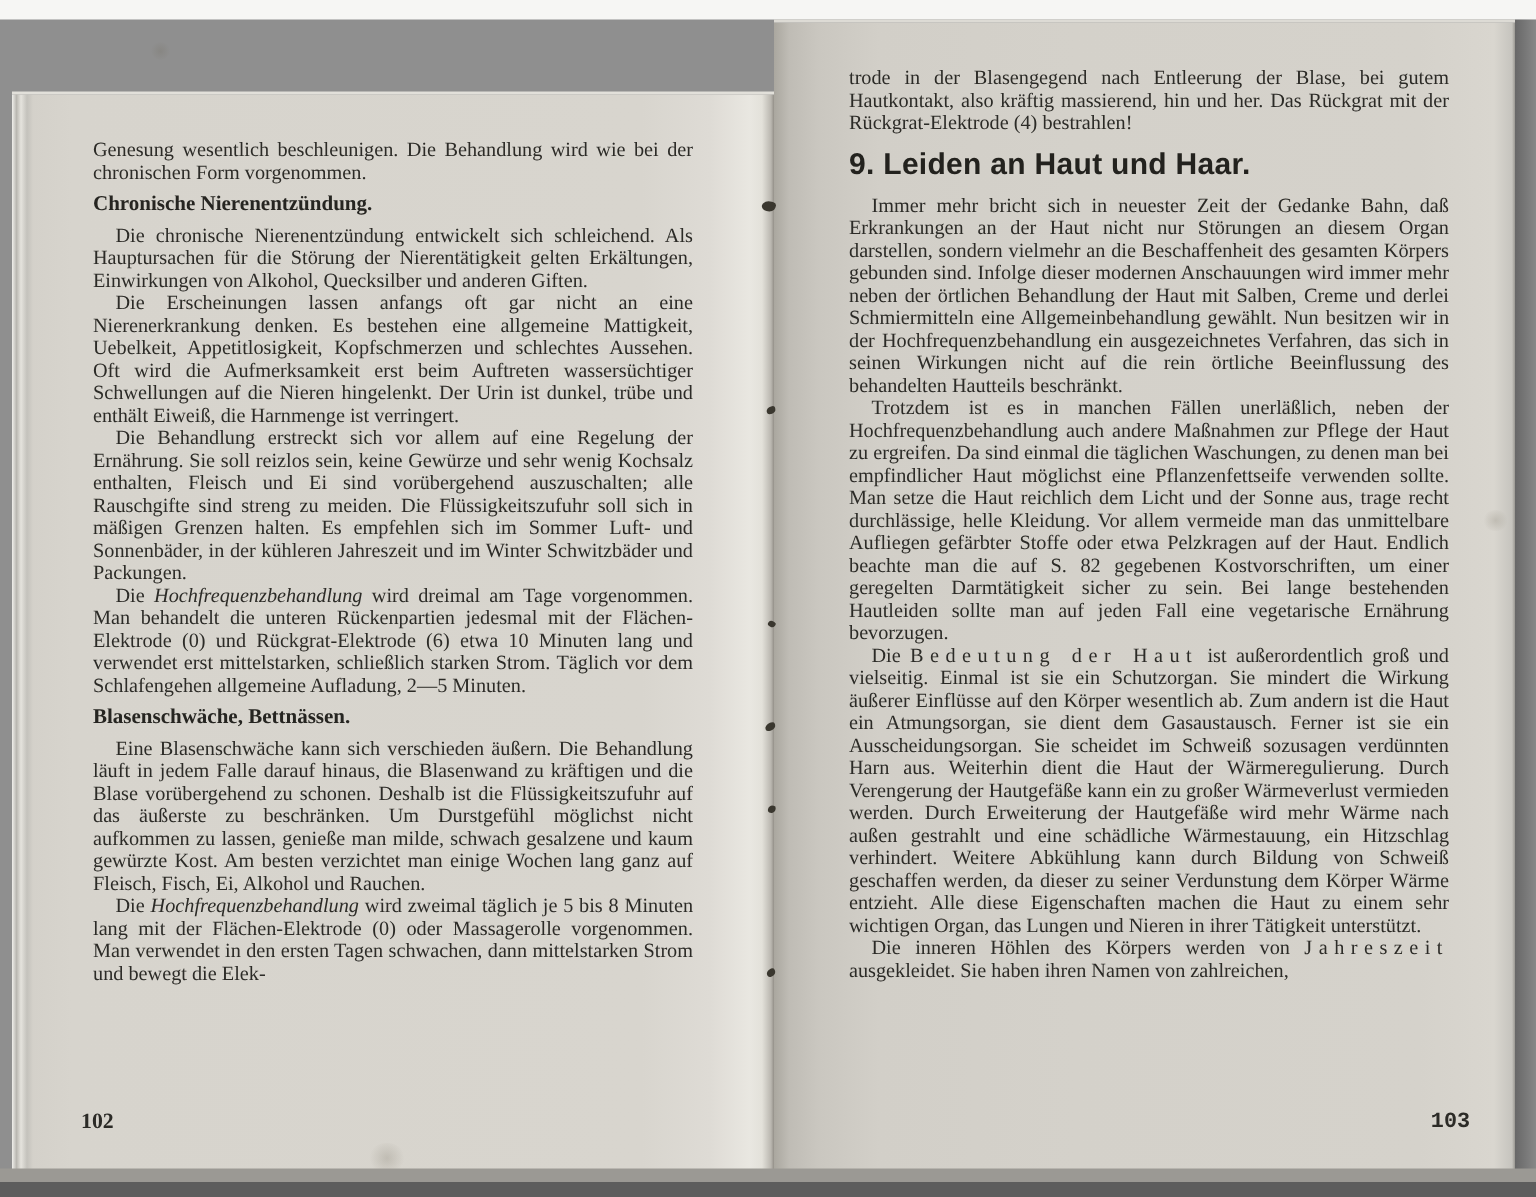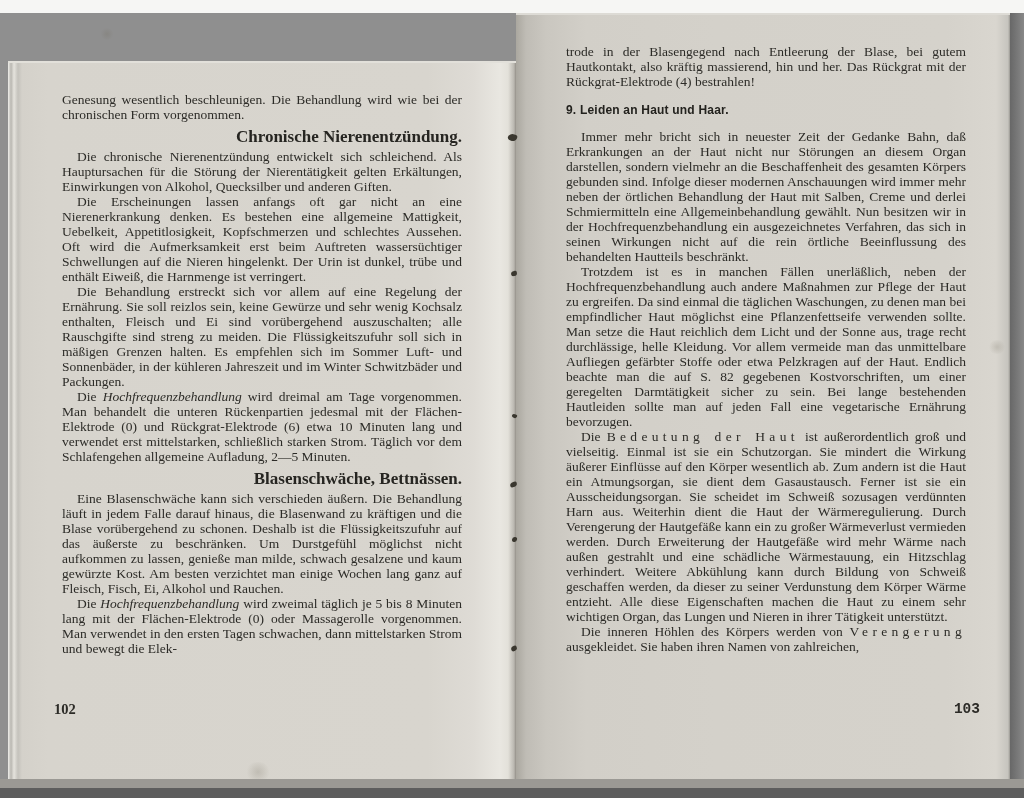--- a/index.html
+++ b/index.html
@@ -36,25 +36,25 @@
 
   .text-col{
     position:absolute;top:29px;width:400px;
     text-align:justify;color:#2c2b27;
     font-size:13.5px;line-height:15px;
   }
   .text-col.tc-left{left:54px;}
   .text-col.tc-right{left:50px;}
   p.para{margin:0;padding:0;}
   p.para.ind{text-indent:15px;}
-  .h-serif{margin:7px 0 5px;text-align:right;font-weight:bold;font-size:17px;color:#262521;}
-  .h-sans{margin:14px 0 11px;font-family:"Liberation Sans", sans-serif;font-weight:bold;font-size:12px;letter-spacing:0.2px;color:#23221e;}
+  .h-serif{margin:7px 0 5px;text-align:left;font-weight:bold;font-size:14px;color:#262521;}
+  .h-sans{margin:14px 0 11px;font-family:"Liberation Sans", sans-serif;font-weight:bold;font-size:20px;letter-spacing:0.2px;color:#23221e;}
   .it{font-style:italic;}
   .sp{letter-spacing:0.32em;}
-  .pagenum{position:absolute;top:701px;font-weight:bold;font-size:14.5px;color:#2c2b27;}
+  .pagenum{position:absolute;top:740px;font-weight:bold;font-size:14.5px;color:#2c2b27;}
   .pn-left{left:54px;}
   .pn-right{right:44px;font-family:Liberation Mono, monospace;}
 </style>
 </head>
 <body>
 
 <div class="top-band"></div>
 
 <div class="page page-left">
   <div class="text-col tc-left">
@@ -70,21 +70,21 @@
     </div>
 </div>
 
 <div class="page page-right">
   <div class="text-col tc-right">
       <p class="para"><span>trode in der Blasengegend nach Entleerung der Blase, bei gutem Hautkontakt, also kräftig massierend, hin und her. Das Rückgrat mit der Rückgrat-Elektrode (4) bestrahlen!</span></p>
       <div class="h-sans">9. Leiden an Haut und Haar.</div>
       <p class="para ind"><span>Immer mehr bricht sich in neuester Zeit der Gedanke Bahn, daß Erkrankungen an der Haut nicht nur Störungen an diesem Organ darstellen, sondern vielmehr an die Beschaffenheit des gesamten Körpers gebunden sind. Infolge dieser modernen Anschauungen wird immer mehr neben der örtlichen Behandlung der Haut mit Salben, Creme und derlei Schmiermitteln eine Allgemeinbehandlung gewählt. Nun besitzen wir in der Hochfrequenzbehandlung ein ausgezeichnetes Verfahren, das sich in seinen Wirkungen nicht auf die rein örtliche Beeinflussung des behandelten Hautteils beschränkt.</span></p>
       <p class="para ind"><span>Trotzdem ist es in manchen Fällen unerläßlich, neben der Hochfrequenzbehandlung auch andere Maßnahmen zur Pflege der Haut zu ergreifen. Da sind einmal die täglichen Waschungen, zu denen man bei empfindlicher Haut möglichst eine Pflanzenfettseife verwenden sollte. Man setze die Haut reichlich dem Licht und der Sonne aus, trage recht durchlässige, helle Kleidung. Vor allem vermeide man das unmittelbare Aufliegen gefärbter Stoffe oder etwa Pelzkragen auf der Haut. Endlich beachte man die auf S. 82 gegebenen Kostvorschriften, um einer geregelten Darmtätigkeit sicher zu sein. Bei lange bestehenden Hautleiden sollte man auf jeden Fall eine vegetarische Ernährung bevorzugen.</span></p>
       <p class="para ind"><span>Die </span><span class="sp">Bedeutung der Haut</span><span> ist außerordentlich groß und vielseitig. Einmal ist sie ein Schutzorgan. Sie mindert die Wirkung äußerer Einflüsse auf den Körper wesentlich ab. Zum andern ist die Haut ein Atmungsorgan, sie dient dem Gasaustausch. Ferner ist sie ein Ausscheidungsorgan. Sie scheidet im Schweiß sozusagen verdünnten Harn aus. Weiterhin dient die Haut der Wärmeregulierung. Durch Verengerung der Hautgefäße kann ein zu großer Wärmeverlust vermieden werden. Durch Erweiterung der Hautgefäße wird mehr Wärme nach außen gestrahlt und eine schädliche Wärmestauung, ein Hitzschlag verhindert. Weitere Abkühlung kann durch Bildung von Schweiß geschaffen werden, da dieser zu seiner Verdunstung dem Körper Wärme entzieht. Alle diese Eigenschaften machen die Haut zu einem sehr wichtigen Organ, das Lungen und Nieren in ihrer Tätigkeit unterstützt.</span></p>
-      <p class="para ind"><span>Die inneren Höhlen des Körpers werden von </span><span class="sp">Verengerung</span><span> ausgekleidet. Sie haben ihren Namen von zahlreichen,</span></p>
+      <p class="para ind"><span>Die inneren Höhlen des Körpers werden von </span><span class="sp">Jahreszeit</span><span> ausgekleidet. Sie haben ihren Namen von zahlreichen,</span></p>
     </div>
 </div>
 
 <div class="pagenum pn-left">102</div>
 <div class="pagenum pn-right">103</div>
 
 <div class="stitch" style="left:508px;top:134px;width:9px;height:7px;transform:rotate(18deg);"></div>
 <div class="stitch" style="left:511px;top:271px;width:6px;height:5px;transform:rotate(-12deg);"></div>
 <div class="stitch" style="left:512px;top:414px;width:5px;height:4px;transform:rotate(30deg);"></div>
 <div class="stitch" style="left:510px;top:482px;width:7px;height:5px;transform:rotate(-20deg);"></div>

